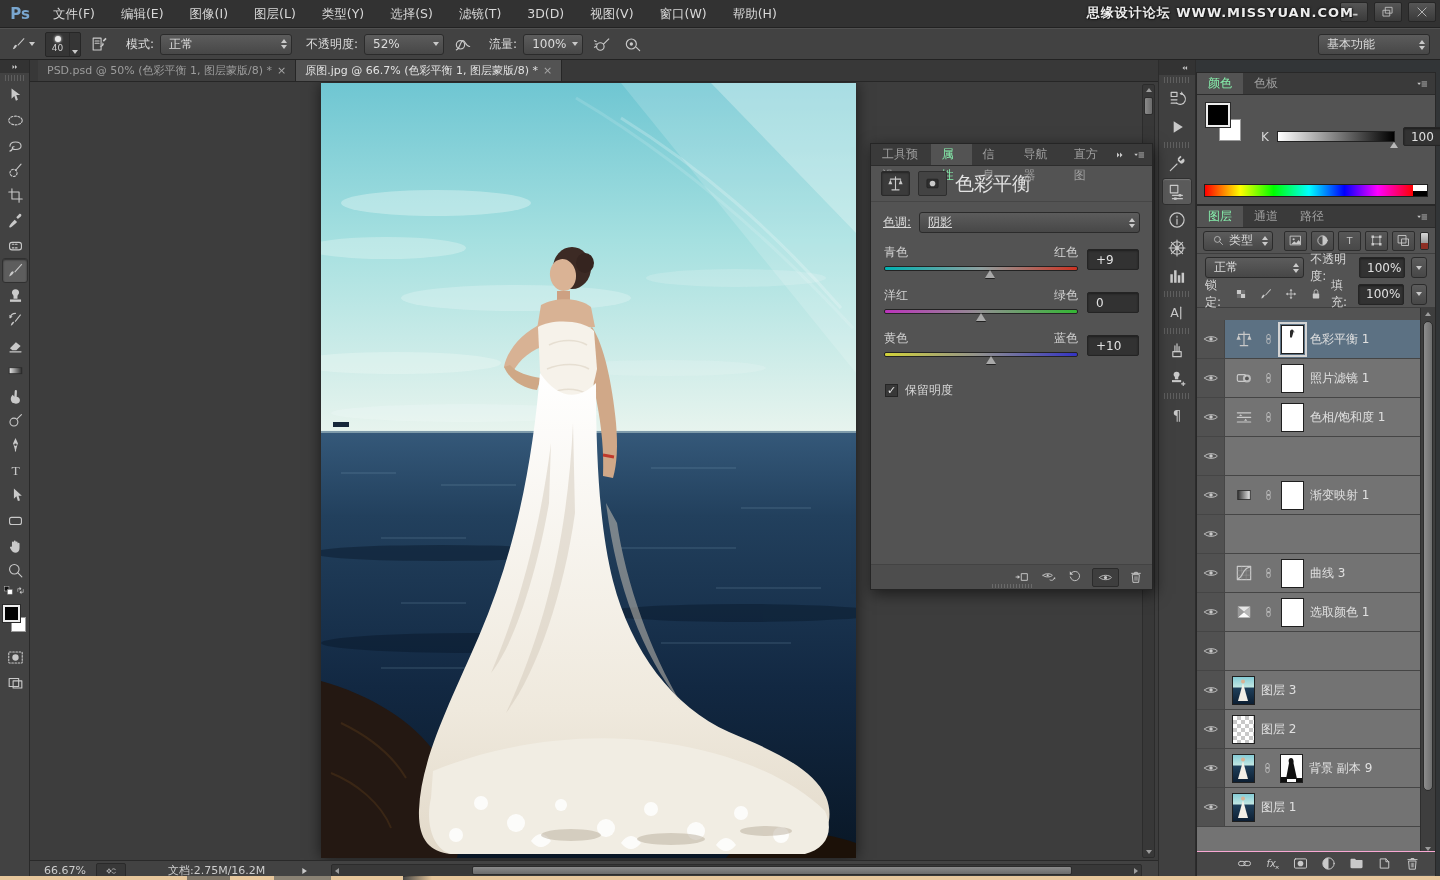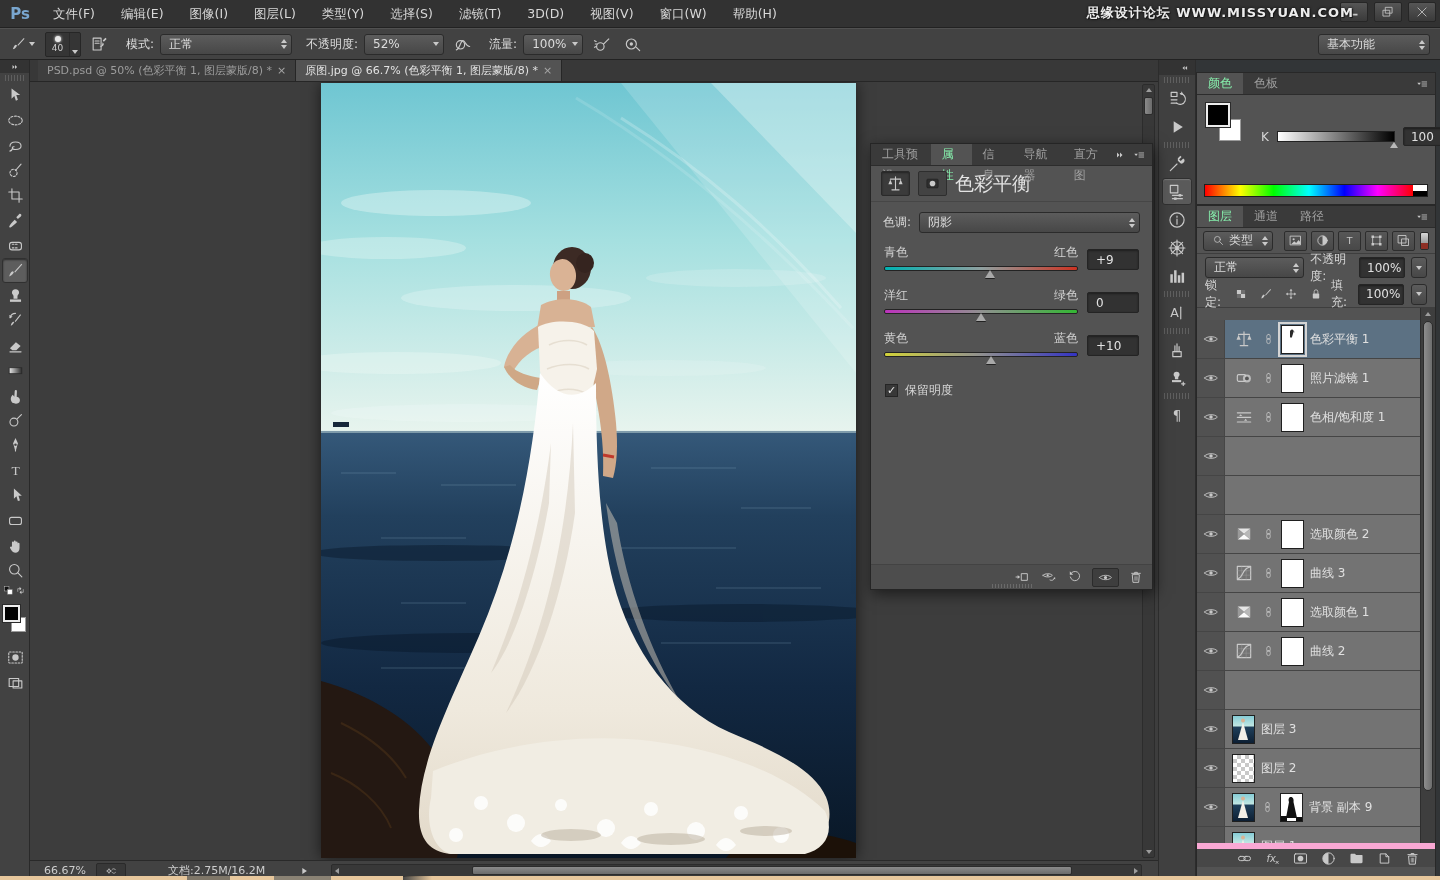--- a/index.html
+++ b/index.html
@@ -122,31 +122,31 @@
   .maskthumb{position:relative;width:23px;height:29px;background:#fff;border:1px solid #1f1f1f;flex:none;}
   .maskthumb.selmask{outline:2px solid #d4d4d4;outline-offset:1px;}
   .imgthumb{position:relative;width:23px;height:29px;border:1px solid #1f1f1f;flex:none;overflow:hidden;
             background:linear-gradient(180deg,#86ccd6 0%,#bfe6e2 36%,#1f3f5a 42%,#0d1f33 100%);}
   .checker{background:#fff;background-image:linear-gradient(45deg,#c8c8c8 25%,transparent 25%,transparent 75%,#c8c8c8 75%),linear-gradient(45deg,#c8c8c8 25%,transparent 25%,transparent 75%,#c8c8c8 75%);background-size:8px 8px;background-position:0 0,4px 4px;}
   .lscrollbar{position:absolute;right:0;top:102px;bottom:24px;width:15px;background:#3e3e3e;border-left:1px solid #2e2e2e;}
   .ls-up{position:absolute;top:4px;left:4px;width:0;height:0;border-left:3.5px solid transparent;border-right:3.5px solid transparent;border-bottom:4px solid #9c9c9c;}
   .ls-dn{position:absolute;bottom:4px;left:4px;width:0;height:0;border-left:3.5px solid transparent;border-right:3.5px solid transparent;border-top:4px solid #9c9c9c;}
   .ls-thumb{position:absolute;left:2px;right:2px;top:13px;height:470px;border-radius:5px;
             background:linear-gradient(90deg,#8d8d8d,#6e6e6e);border:1px solid #2c2c2c;}
-  .lbottom{position:absolute;left:0;right:0;bottom:12px;height:24px;background:#474747;border-top:6px solid #f9a8d4;
+  .lbottom{position:absolute;left:0;right:0;bottom:4px;height:24px;background:#474747;border-top:1px solid #f9a8d4;
            display:flex;align-items:center;justify-content:flex-end;gap:11px;padding-right:14px;}
   
   .propspanel{position:absolute;left:870px;top:143px;width:283px;height:447px;background:#535353;
               border:1px solid #252525;box-shadow:2px 4px 14px rgba(0,0,0,.55);z-index:15;display:flex;flex-direction:column;}
   .phead{height:36px;display:flex;align-items:center;gap:8px;padding:0 10px;border-bottom:1px solid #464646;}
   .phead-box{width:29px;height:25px;display:flex;align-items:center;justify-content:center;border-radius:2px;}
   .phead-box.pressed{background:#3b3b3b;border:1px solid #2a2a2a;box-shadow:inset 0 1px 2px #242424;}
   .phead-box.maskbox{background:#434343;border:1px solid #2e2e2e;}
   .ptitle{font-size:19px;color:#e3e3e3;}
-  .tonerow{display:flex;align-items:center;padding:10px 12px 2px;gap:8px;}
+  .tonerow{display:flex;align-items:center;padding:10px 12px 2px;gap:8px;text-decoration:underline;}
   .tonerow .sel{flex:1;}
   .sliders{padding:4px 13px 0;}
   .sgroup{position:relative;height:43px;}
   .slabels{display:flex;justify-content:space-between;width:194px;font-size:12px;color:#d2d2d2;padding-top:5px;}
   .strack{position:absolute;left:0;top:27px;width:194px;height:5px;border:1px solid #232323;border-radius:2px;}
   .sthumb{position:absolute;top:31px;width:0;height:0;border-left:5px solid transparent;border-right:5px solid transparent;border-bottom:8px solid #a9a9a9;transform:translateX(-50%);filter:drop-shadow(0 1px 0 #222);}
   .sval{position:absolute;right:0;top:10px;width:52px;height:21px;background:#323232;border:1px solid #242424;
         box-shadow:inset 0 1px 2px #1f1f1f;border-radius:2px;color:#e2e2e2;font-size:12px;line-height:20px;padding-left:8px;}
   .preserve{display:flex;align-items:center;gap:7px;padding:14px 14px 0;}
   .checkbox{width:13px;height:13px;background:#383838;border:1px solid #252525;display:flex;align-items:center;justify-content:center;color:#e8e8e8;font-size:11px;line-height:11px;}
@@ -894,20 +894,74 @@
               </svg>
             </div>
           </div>
           <div class="lrow">
             <div class="eyecell">
               <svg class="ic" width="16" height="16" viewBox="0 0 24 24">
                 <path d="M2.5 12C6 7.3 18 7.3 21.5 12 18 16.7 6 16.7 2.5 12z" class="s"></path>
                 <circle cx="12" cy="12" r="2.6" class="f"></circle>
               </svg>
             </div>
+            <div class="lcontent">
+              <span class="adjic">
+                <svg class="ic" width="20" height="20" viewBox="0 0 24 24">
+                  <defs>
+                    <linearGradient id="gm_54" x1="0" y1="0" x2="1" y2="0">
+                      <stop offset="0" stop-color="#333"></stop>
+                      <stop offset="1" stop-color="#e8e8e8"></stop>
+                    </linearGradient>
+                  </defs>
+                  <rect x="4.5" y="6.5" width="15" height="11" fill="url(#gm_54)" stroke="#2a2a2a"></rect>
+                </svg>
+              </span>
+              <span>
+                <svg class="ic" width="13" height="20" viewBox="0 0 24 24">
+                  <rect x="8.8" y="3.5" width="6.4" height="9.5" rx="3.2" class="s" stroke-width="1.8"></rect>
+                  <rect x="8.8" y="11" width="6.4" height="9.5" rx="3.2" class="s" stroke-width="1.8"></rect>
+                </svg>
+              </span>
+              <span class="maskthumb"></span>
+              <span class="lname">渐变映射 1</span>
+            </div>
+          </div>
+          <div class="lrow">
+            <div class="eyecell">
+              <svg class="ic" width="16" height="16" viewBox="0 0 24 24">
+                <path d="M2.5 12C6 7.3 18 7.3 21.5 12 18 16.7 6 16.7 2.5 12z" class="s"></path>
+                <circle cx="12" cy="12" r="2.6" class="f"></circle>
+              </svg>
+            </div>
+          </div>
+          <div class="lrow">
+            <div class="eyecell">
+              <svg class="ic" width="16" height="16" viewBox="0 0 24 24">
+                <path d="M2.5 12C6 7.3 18 7.3 21.5 12 18 16.7 6 16.7 2.5 12z" class="s"></path>
+                <circle cx="12" cy="12" r="2.6" class="f"></circle>
+              </svg>
+            </div>
+            <div class="lcontent">
+              <span class="adjic">
+                <svg class="ic" width="20" height="20" viewBox="0 0 24 24">
+                  <rect x="4" y="4" width="16" height="16" class="s" stroke-width="1.1"></rect>
+                  <path d="M9.3 4v16M14.6 4v16M4 9.3h16M4 14.6h16" stroke="#9a9a9a" stroke-width=".6" fill="none"></path>
+                  <path d="M5 18.5c5.5 0 5-12.5 14-13.5" class="s" stroke-width="1.6"></path>
+                </svg>
+              </span>
+              <span>
+                <svg class="ic" width="13" height="20" viewBox="0 0 24 24">
+                  <rect x="8.8" y="3.5" width="6.4" height="9.5" rx="3.2" class="s" stroke-width="1.8"></rect>
+                  <rect x="8.8" y="11" width="6.4" height="9.5" rx="3.2" class="s" stroke-width="1.8"></rect>
+                </svg>
+              </span>
+              <span class="maskthumb"></span>
+              <span class="lname">曲线 3</span>
+            </div>
           </div>
           <div class="lrow">
             <div class="eyecell">
               <svg class="ic" width="16" height="16" viewBox="0 0 24 24">
                 <path d="M2.5 12C6 7.3 18 7.3 21.5 12 18 16.7 6 16.7 2.5 12z" class="s"></path>
                 <circle cx="12" cy="12" r="2.6" class="f"></circle>
               </svg>
             </div>
             <div class="lcontent">
               <span class="adjic">
@@ -918,97 +972,21 @@
                   <path d="M19.5 5.5v13L12 12z" fill="#b8b8b8"></path>
                 </svg>
               </span>
               <span>
                 <svg class="ic" width="13" height="20" viewBox="0 0 24 24">
                   <rect x="8.8" y="3.5" width="6.4" height="9.5" rx="3.2" class="s" stroke-width="1.8"></rect>
                   <rect x="8.8" y="11" width="6.4" height="9.5" rx="3.2" class="s" stroke-width="1.8"></rect>
                 </svg>
               </span>
               <span class="maskthumb"></span>
-              <span class="lname">选取颜色 2</span>
-            </div>
-          </div>
-          <div class="lrow">
-            <div class="eyecell">
-              <svg class="ic" width="16" height="16" viewBox="0 0 24 24">
-                <path d="M2.5 12C6 7.3 18 7.3 21.5 12 18 16.7 6 16.7 2.5 12z" class="s"></path>
-                <circle cx="12" cy="12" r="2.6" class="f"></circle>
-              </svg>
-            </div>
-            <div class="lcontent">
-              <span class="adjic">
-                <svg class="ic" width="20" height="20" viewBox="0 0 24 24">
-                  <rect x="4" y="4" width="16" height="16" class="s" stroke-width="1.1"></rect>
-                  <path d="M9.3 4v16M14.6 4v16M4 9.3h16M4 14.6h16" stroke="#9a9a9a" stroke-width=".6" fill="none"></path>
-                  <path d="M5 18.5c5.5 0 5-12.5 14-13.5" class="s" stroke-width="1.6"></path>
-                </svg>
-              </span>
-              <span>
-                <svg class="ic" width="13" height="20" viewBox="0 0 24 24">
-                  <rect x="8.8" y="3.5" width="6.4" height="9.5" rx="3.2" class="s" stroke-width="1.8"></rect>
-                  <rect x="8.8" y="11" width="6.4" height="9.5" rx="3.2" class="s" stroke-width="1.8"></rect>
-                </svg>
-              </span>
-              <span class="maskthumb"></span>
-              <span class="lname">曲线 3</span>
-            </div>
-          </div>
-          <div class="lrow">
-            <div class="eyecell">
-              <svg class="ic" width="16" height="16" viewBox="0 0 24 24">
-                <path d="M2.5 12C6 7.3 18 7.3 21.5 12 18 16.7 6 16.7 2.5 12z" class="s"></path>
-                <circle cx="12" cy="12" r="2.6" class="f"></circle>
-              </svg>
-            </div>
-            <div class="lcontent">
-              <span class="adjic">
-                <svg class="ic" width="20" height="20" viewBox="0 0 24 24">
-                  <path d="M4.5 5.5h15L12 12z" fill="#e5e5e5"></path>
-                  <path d="M4.5 18.5h15L12 12z" fill="#fafafa"></path>
-                  <path d="M4.5 5.5v13L12 12z" fill="#9a9a9a"></path>
-                  <path d="M19.5 5.5v13L12 12z" fill="#b8b8b8"></path>
-                </svg>
-              </span>
-              <span>
-                <svg class="ic" width="13" height="20" viewBox="0 0 24 24">
-                  <rect x="8.8" y="3.5" width="6.4" height="9.5" rx="3.2" class="s" stroke-width="1.8"></rect>
-                  <rect x="8.8" y="11" width="6.4" height="9.5" rx="3.2" class="s" stroke-width="1.8"></rect>
-                </svg>
-              </span>
-              <span class="maskthumb"></span>
               <span class="lname">选取颜色 1</span>
-            </div>
-          </div>
-          <div class="lrow">
-            <div class="eyecell">
-              <svg class="ic" width="16" height="16" viewBox="0 0 24 24">
-                <path d="M2.5 12C6 7.3 18 7.3 21.5 12 18 16.7 6 16.7 2.5 12z" class="s"></path>
-                <circle cx="12" cy="12" r="2.6" class="f"></circle>
-              </svg>
-            </div>
-            <div class="lcontent">
-              <span class="adjic">
-                <svg class="ic" width="20" height="20" viewBox="0 0 24 24">
-                  <rect x="4" y="4" width="16" height="16" class="s" stroke-width="1.1"></rect>
-                  <path d="M9.3 4v16M14.6 4v16M4 9.3h16M4 14.6h16" stroke="#9a9a9a" stroke-width=".6" fill="none"></path>
-                  <path d="M5 18.5c5.5 0 5-12.5 14-13.5" class="s" stroke-width="1.6"></path>
-                </svg>
-              </span>
-              <span>
-                <svg class="ic" width="13" height="20" viewBox="0 0 24 24">
-                  <rect x="8.8" y="3.5" width="6.4" height="9.5" rx="3.2" class="s" stroke-width="1.8"></rect>
-                  <rect x="8.8" y="11" width="6.4" height="9.5" rx="3.2" class="s" stroke-width="1.8"></rect>
-                </svg>
-              </span>
-              <span class="maskthumb"></span>
-              <span class="lname">曲线 2</span>
             </div>
           </div>
           <div class="lrow">
             <div class="eyecell">
               <svg class="ic" width="16" height="16" viewBox="0 0 24 24">
                 <path d="M2.5 12C6 7.3 18 7.3 21.5 12 18 16.7 6 16.7 2.5 12z" class="s"></path>
                 <circle cx="12" cy="12" r="2.6" class="f"></circle>
               </svg>
             </div>
           </div>

